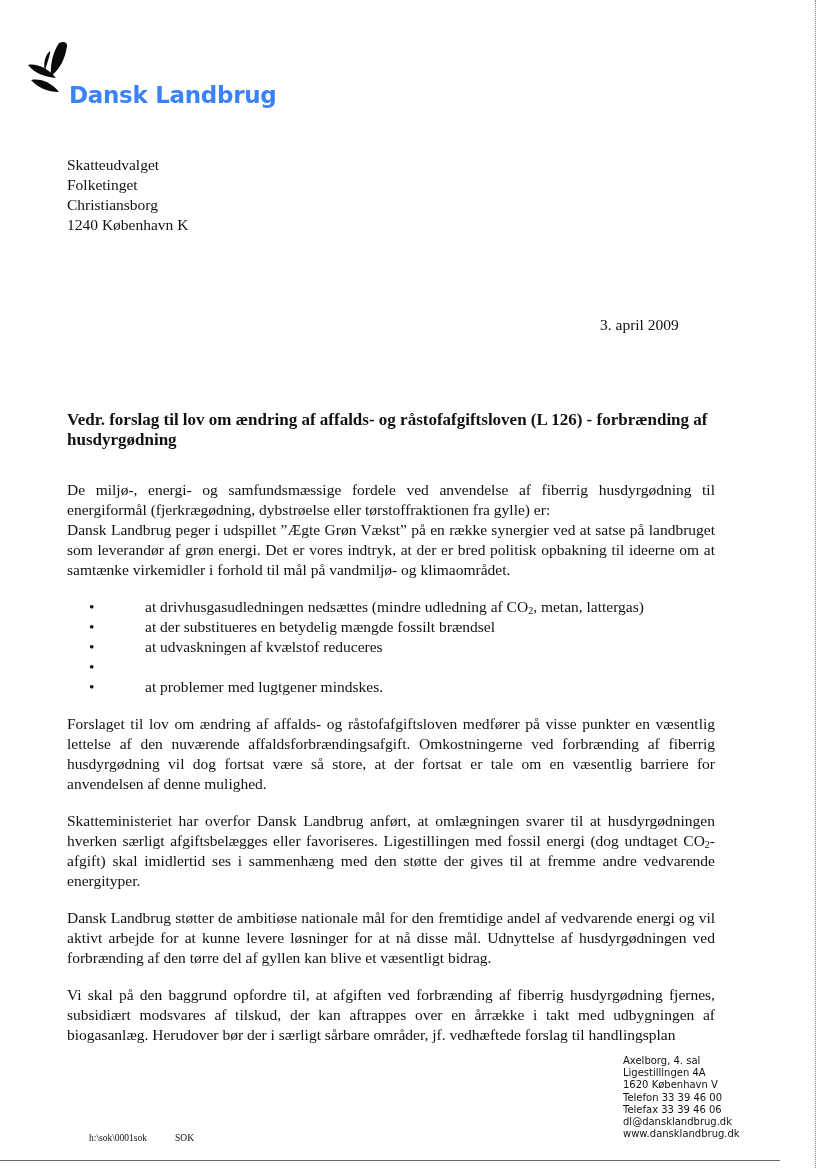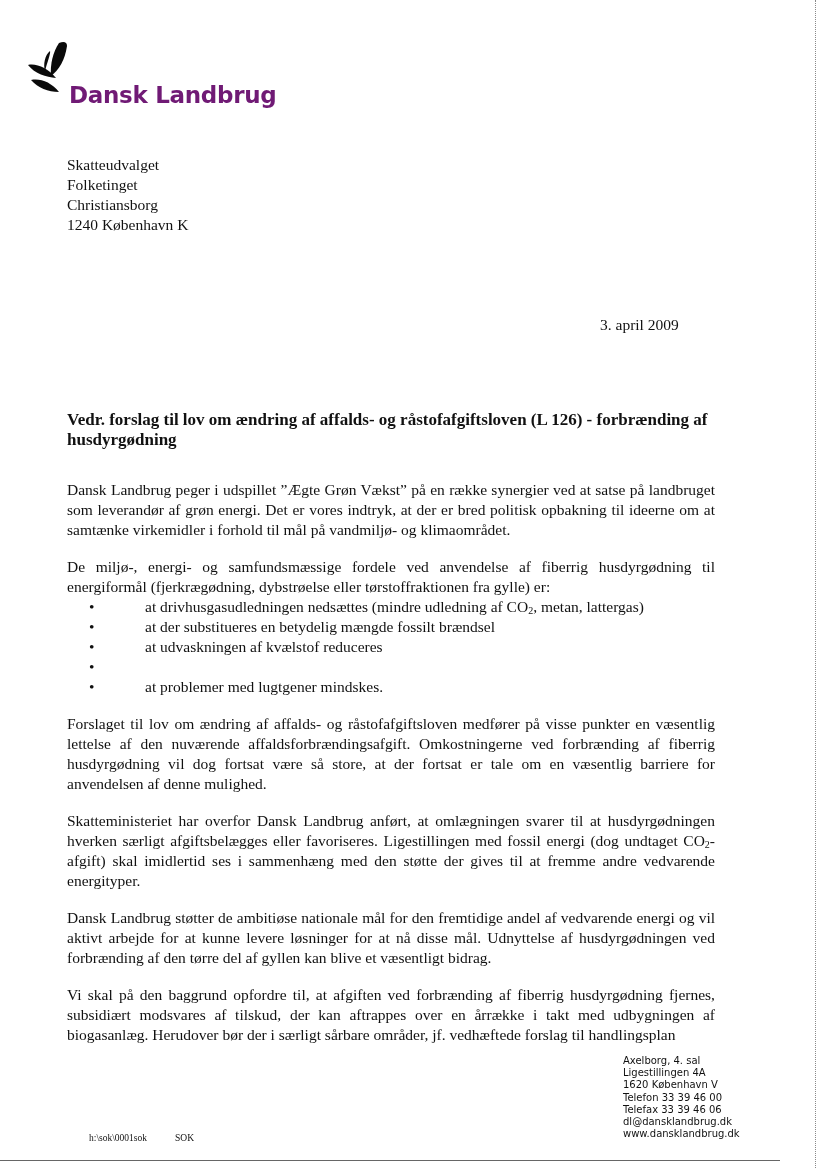--- a/index.html
+++ b/index.html
@@ -16,21 +16,21 @@
     position: absolute; left: 0; top: 1160px; width: 780px; height: 1px;
     background: #666;
   }
   .logo {
     position: absolute; left: 26px; top: 38px; width: 230px; height: 70px;
   }
   .logo svg { position: absolute; left: 0; top: 0; }
   .logo-text {
     position: absolute; left: 43px; top: 44px;
     font-family: "DejaVu Sans", sans-serif; font-size: 23px; font-weight: bold;
-    letter-spacing: -0.3px; color: #701a75; white-space: nowrap;
+    letter-spacing: -0.3px; color: #3b82f6; white-space: nowrap;
   }
   .recipient {
     position: absolute; left: 67px; top: 155px;
     font-size: 15.5px; line-height: 20px;
   }
   .date {
     position: absolute; left: 600px; top: 316px; width: 112px; 
     font-size: 15.5px;
   }
   .subject {
@@ -78,22 +78,22 @@
   <div>Folketinget</div>
   <div>Christiansborg</div>
   <div>1240 København K</div>
 </div>
 
 <div class="date">3. april 2009</div>
 
 <div class="subject">Vedr. forslag til lov om ændring af affalds- og råstofafgiftsloven (L 126) - forbrænding af husdyrgødning</div>
 
 <div class="body">
+  <p class="para tight">De miljø-, energi- og samfundsmæssige fordele ved anvendelse af fiberrig husdyrgødning til energiformål (fjerkrægødning, dybstrøelse eller tørstoffraktionen fra gylle) er:</p>
   <p class="para">Dansk Landbrug peger i udspillet ”Ægte Grøn Vækst” på en række synergier ved at satse på landbruget som leverandør af grøn energi. Det er vores indtryk, at der er bred politisk opbakning til ideerne om at samtænke virkemidler i forhold til mål på vandmiljø- og klimaområdet.</p>
-  <p class="para tight">De miljø-, energi- og samfundsmæssige fordele ved anvendelse af fiberrig husdyrgødning til energiformål (fjerkrægødning, dybstrøelse eller tørstoffraktionen fra gylle) er:</p>
   <ul class="bullets">
     <li>
       <span class="dot">•</span>
       <span><span>at drivhusgasudledningen nedsættes (mindre udledning af CO</span><sub>2</sub><span>, metan, lattergas)</span></span>
     </li>
     <li>
       <span class="dot">•</span>
       <span>at der substitueres en betydelig mængde fossilt brændsel</span>
     </li>
     <li>

